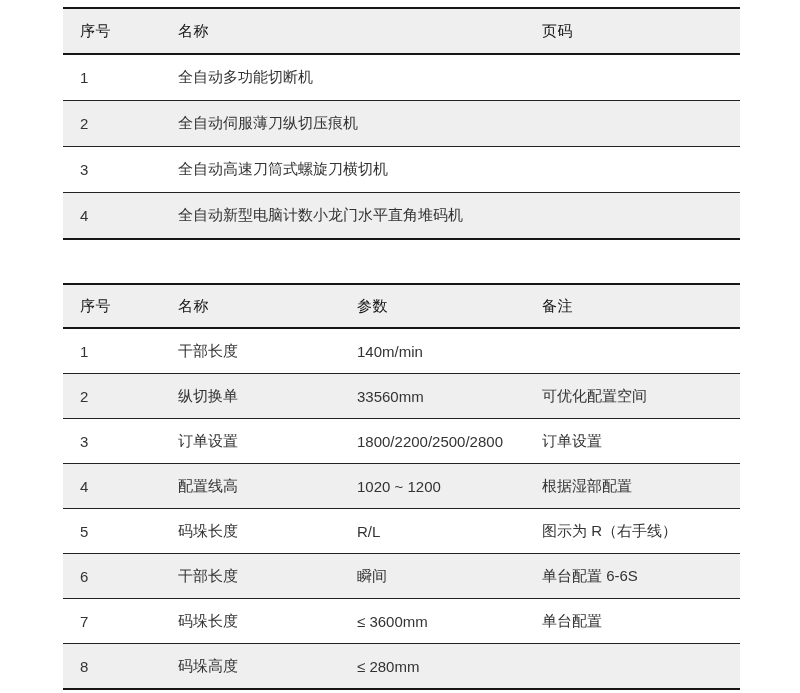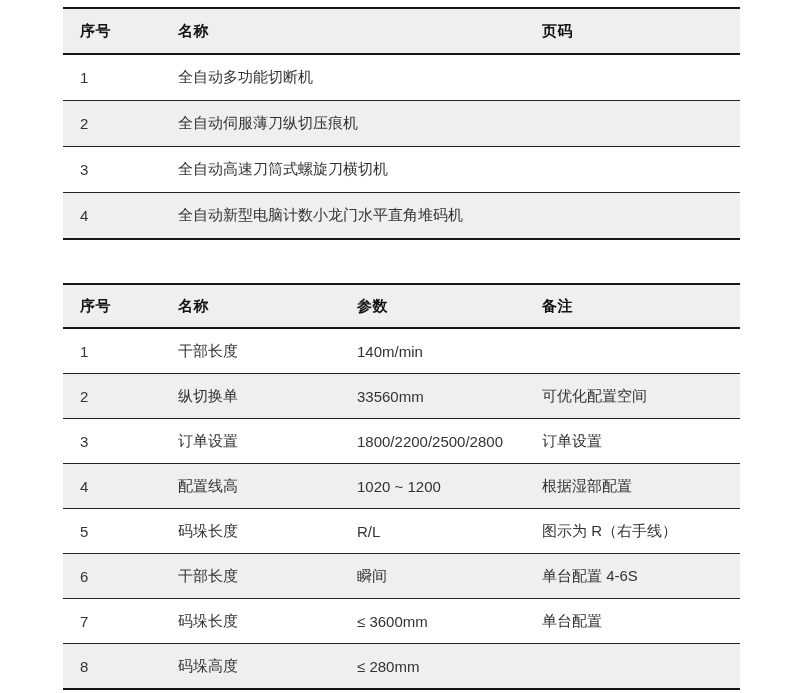--- a/index.html
+++ b/index.html
@@ -24,21 +24,21 @@
     border-collapse: collapse;
     table-layout: fixed;
     width: 677px;
     border-top: 2px solid #161616;
     border-bottom: 2px solid #161616;
   }
   table.spec th {
     background: #efefef;
     border-bottom: 2px solid #161616;
     font-size: 15px;
-    font-weight: 700;
+    font-weight: 400;
     color: #141414;
     text-align: left;
     vertical-align: middle;
     padding: 0;
     letter-spacing: 0.5px;
   }
   table.spec td {
     border-bottom: 1px solid #222222;
     font-size: 15px;
     font-weight: 400;
@@ -147,21 +147,21 @@
       <tr>
         <td>5</td>
         <td>码垛长度</td>
         <td>R/L</td>
         <td>图示为 R（右手线）</td>
       </tr>
       <tr class="alt">
         <td>6</td>
         <td>干部长度</td>
         <td>瞬间</td>
-        <td>单台配置 4-6S</td>
+        <td>单台配置 6-6S</td>
       </tr>
       <tr>
         <td>7</td>
         <td>码垛长度</td>
         <td>≤ 3600mm</td>
         <td>单台配置</td>
       </tr>
       <tr class="alt">
         <td>8</td>
         <td>码垛高度</td>

